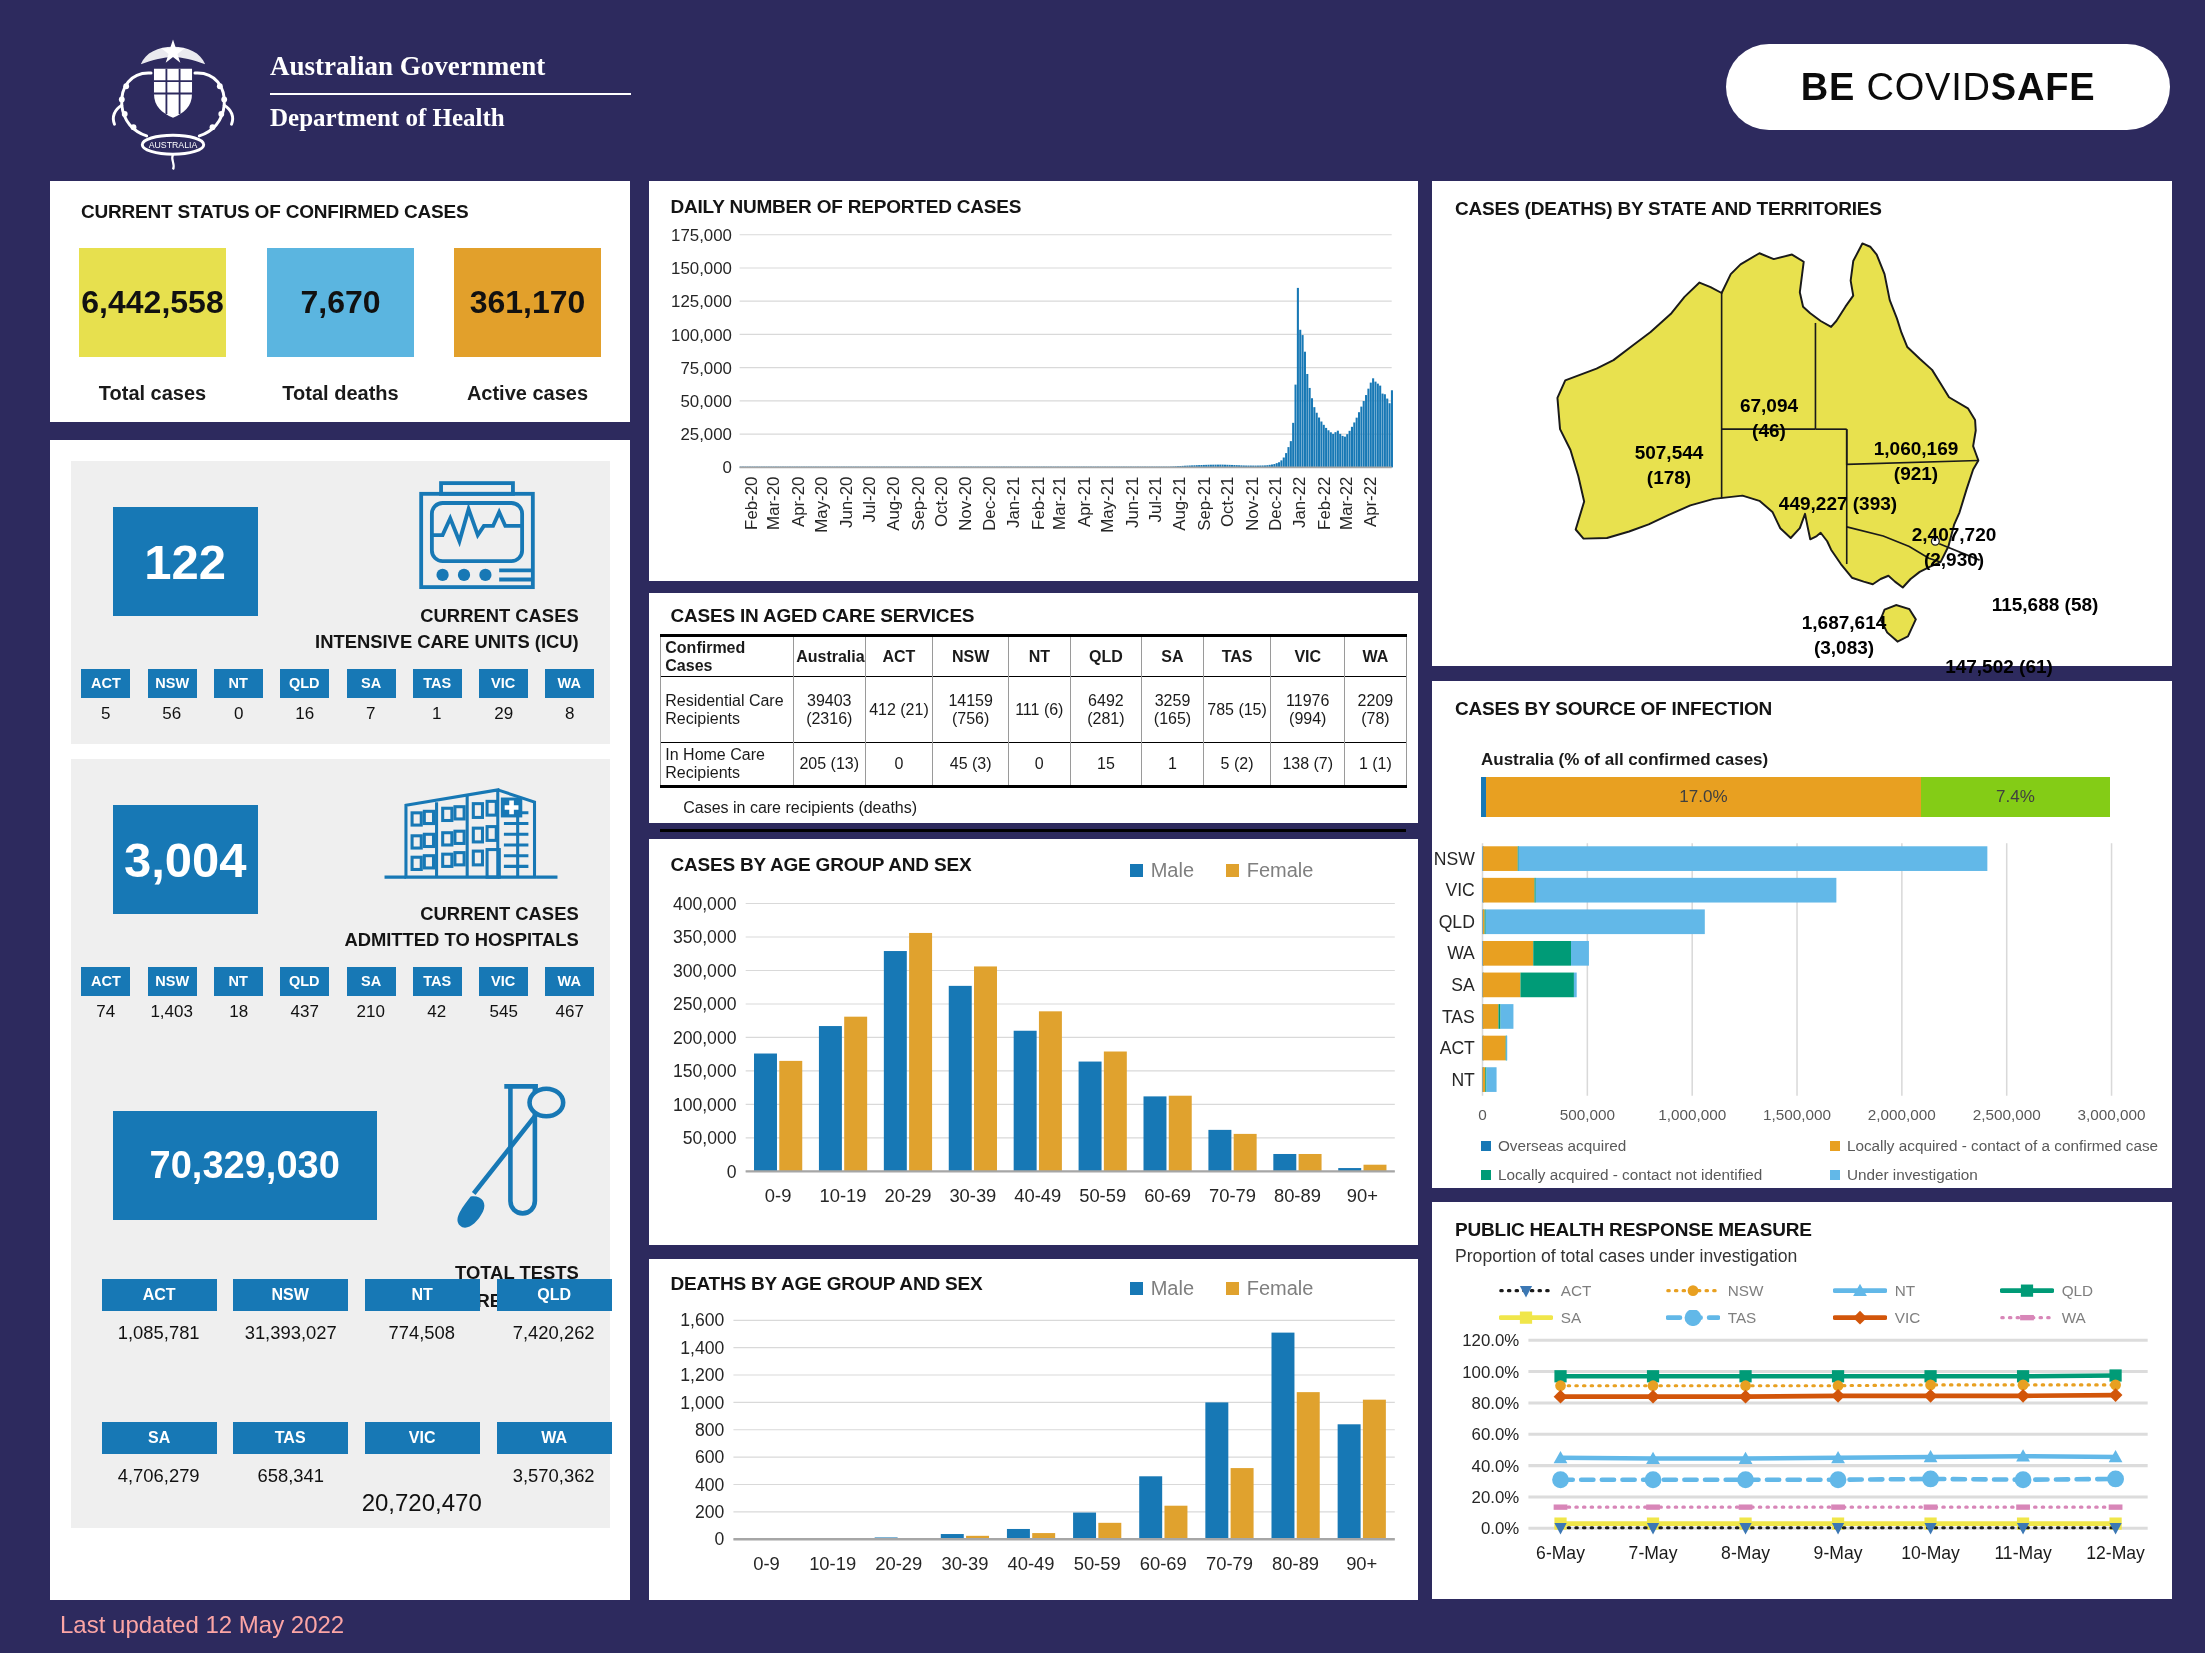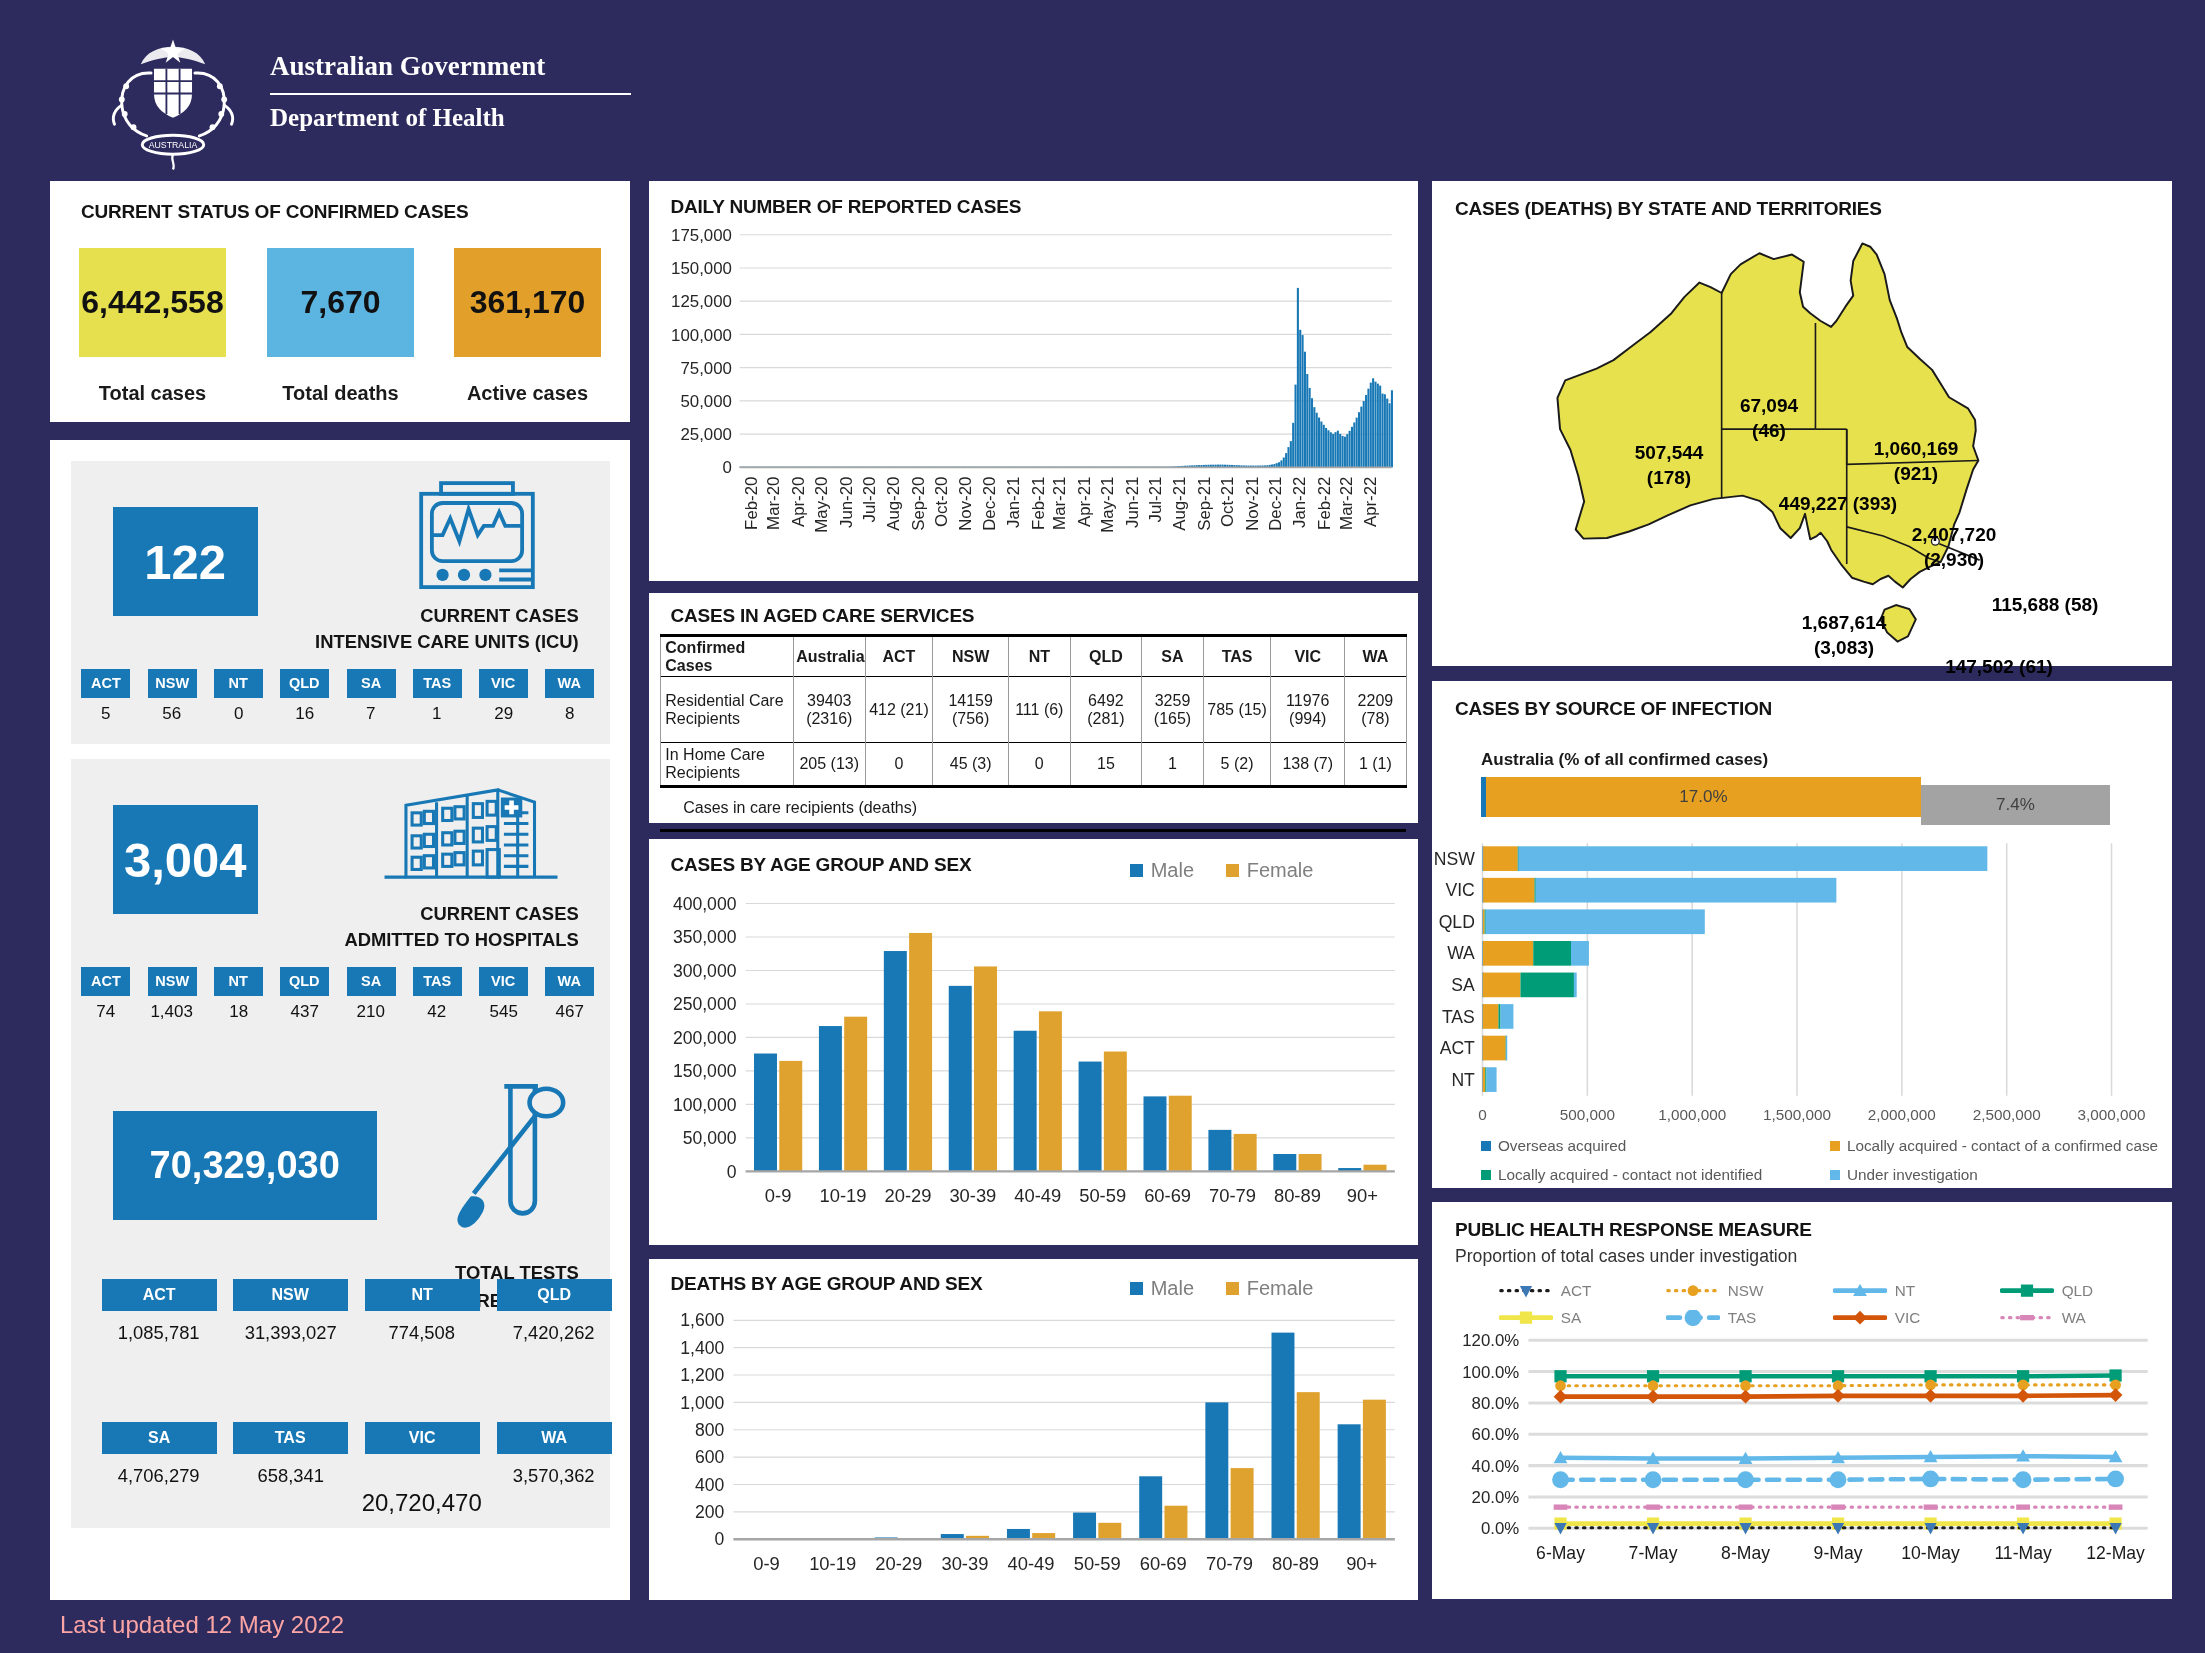--- a/index.html
+++ b/index.html
@@ -91,20 +91,21 @@
       <ellipse cx="100" cy="150" rx="42" ry="13" fill="none" stroke="#fff" stroke-width="4"></ellipse>
       <text x="100" y="155" text-anchor="middle" font-size="12" font-family="Liberation Sans,sans-serif" fill="#fff" stroke="none">AUSTRALIA</text>
       <path d="M100,163 C96,172 104,176 100,184" fill="none" stroke-width="3"></path>
     </g>
   </svg>
   <div class="govtext">
     <div class="gov1">Australian Government</div>
     <div class="govdiv"></div>
     <div class="gov2">Department of Health</div>
   </div>
+  <div class="pill"><span class="b">BE</span><span class="c"> </span><span class="c">COVID</span><span class="b">SAFE</span></div>
 
   <section class="panel" style="left:50px;top:181px;width:580px;height:241px;">
     <div class="ptitle" style="left:31px;top:20px;">CURRENT STATUS OF CONFIRMED CASES</div>
     <div class="statbox" style="left: 29px; background: rgb(231, 224, 78);">6,442,558</div>
     <div class="statbox" style="left: 217px; background: rgb(91, 181, 224);">7,670</div>
     <div class="statbox" style="left: 404px; background: rgb(226, 160, 43);">361,170</div>
     <div class="statlabel" style="left:29px;">Total cases</div>
     <div class="statlabel" style="left:217px;">Total deaths</div>
     <div class="statlabel" style="left:404px;">Active cases</div>
   </section>
@@ -801,21 +802,21 @@
   <section class="panel" style="left:1432px;top:681px;width:740px;height:507px;">
     <div class="ptitle" style="left:23px;top:17px;">CASES BY SOURCE OF INFECTION</div>
     <div style="position:absolute;left:49px;top:69px;font-size:17px;font-weight:700;">Australia (% of all confirmed cases)</div>
     <div class="ausbar" id="aus-bar">
         <div class="seg" style="width: 0.813008%; background: rgb(23, 120, 181); overflow: visible;">
           <div class="seglab" style="left: 10.7px;">0.2%</div>
         </div>
         <div class="seg" style="width: 69.1057%; background: rgb(232, 160, 33);">
           <div class="seglab" style="left: 50%; transform: translate(-50%, -50%);">17.0%</div>
         </div>
-        <div class="seg" style="width: 30.0813%; background: #a3a3a3; margin-top: 8px;">
+        <div class="seg" style="width: 30.0813%; background: #84cc16;">
           <div class="seglab" style="left: 50%; transform: translate(-50%, -50%);">7.4%</div>
         </div>
       </div>
     <svg id="source-svg" style="position:absolute;left:0;top:153px;" width="740" height="297" viewBox="0 0 967 388">
         <line x1="66" x2="66" y1="12" y2="342" stroke="#D9D9D9" stroke-width="2"></line>
         <line x1="203" x2="203" y1="12" y2="342" stroke="#D9D9D9" stroke-width="2"></line>
         <line x1="340" x2="340" y1="12" y2="342" stroke="#D9D9D9" stroke-width="2"></line>
         <line x1="477" x2="477" y1="12" y2="342" stroke="#D9D9D9" stroke-width="2"></line>
         <line x1="614" x2="614" y1="12" y2="342" stroke="#D9D9D9" stroke-width="2"></line>
         <line x1="751" x2="751" y1="12" y2="342" stroke="#D9D9D9" stroke-width="2"></line>

